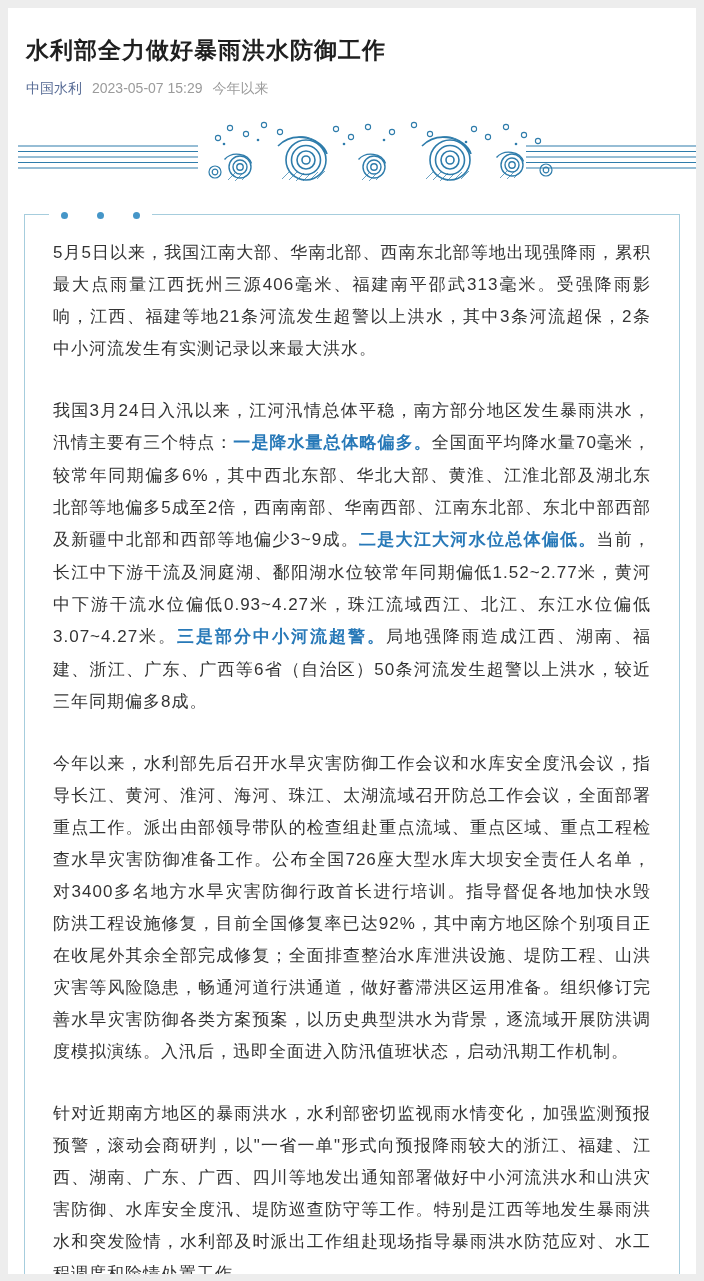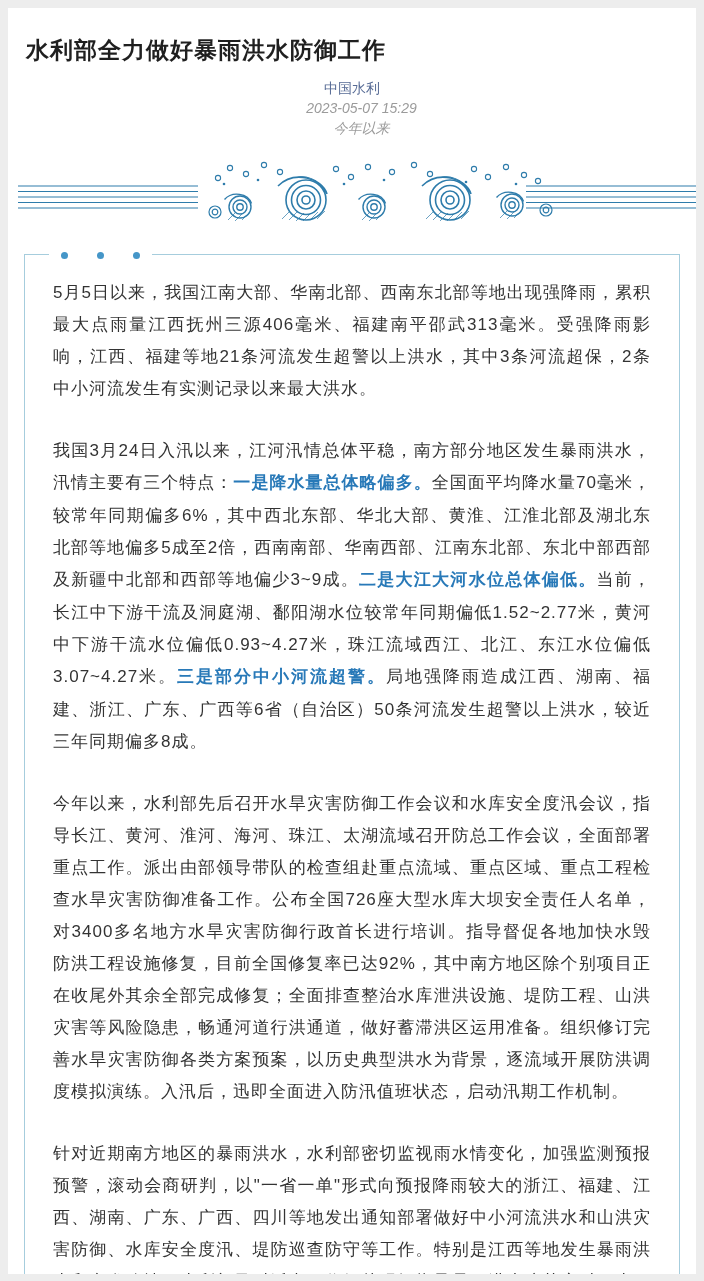--- a/index.html
+++ b/index.html
@@ -16,24 +16,24 @@
   .card{
     position:absolute; left:8px; top:8px; width:688px; height:1266px;
     background:var(--card-bg); padding:26px 10px 16px 10px; overflow:hidden;
   }
   h1.title{
     color:var(--title); font-size:23px; line-height:32px; font-weight:700;
     letter-spacing:1px; padding:0 8px;
   }
   .byline{
     margin-top:12px; font-size:14px; line-height:20px; padding:0 8px;
-    display:flex; align-items:center;flex-direction:column;
+    display:flex; align-items:center;
   }
   .byline .account{ color:var(--link); text-decoration:none; cursor:pointer; }
-  .byline .meta{ color:var(--meta); margin-left:19px;font-style:italic; }
+  .byline .meta{ color:var(--meta); margin-left:10px; }
   .wave-wrap{ margin-top:22px; height:64px; }
   .wave-wrap svg{ display:block; color:var(--wave); }
   .content-box{
     position:relative; margin:30px 6px 0 6px;
     border:1px solid var(--box-border);
     padding:22px 28px 16px 28px; min-height:1054px;
   }
   .ornament{
     position:absolute; top:-5px; left:24px; height:10px;
     background:var(--card-bg); display:flex; align-items:center;

